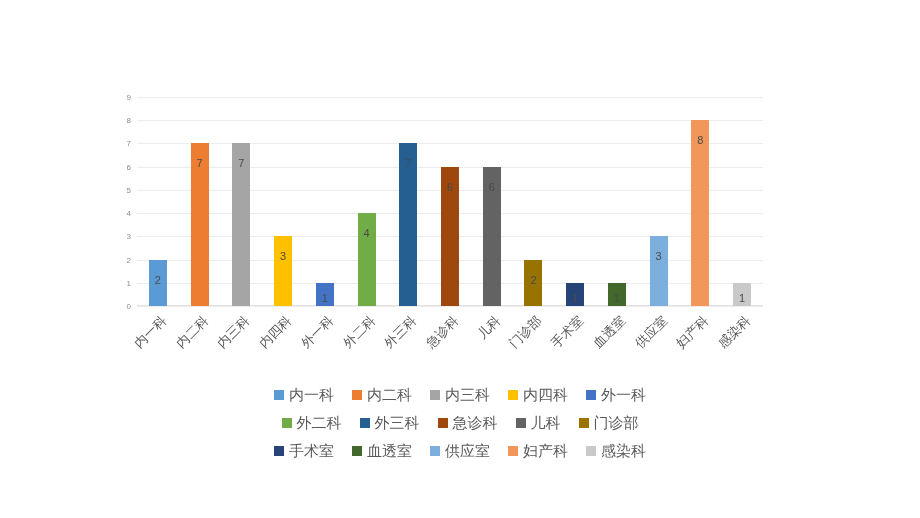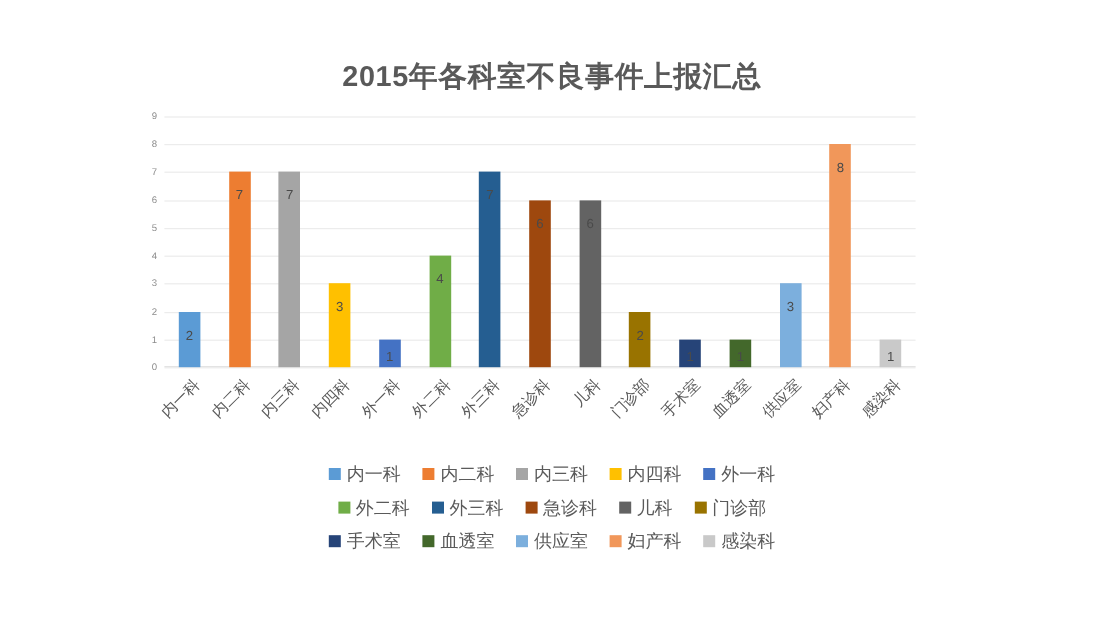--- a/index.html
+++ b/index.html
@@ -119,21 +119,20 @@
     font-size: 15px;
     color: #5a5a5a;
     white-space: nowrap;
   }
 </style>
 </head>
 <body>
 
 <div id="slide">
 
-  <div id="chart-title">2015年各科室不良事件上报汇总</div>
 
   <div id="plot-area">
     <div id="gridlines">
         <div class="gridline" style="top: 209px;">
           <span class="axis-tick-label">0</span>
         </div>
         <div class="gridline" style="top: 185.778px;">
           <span class="axis-tick-label">1</span>
         </div>
         <div class="gridline" style="top: 162.556px;">

